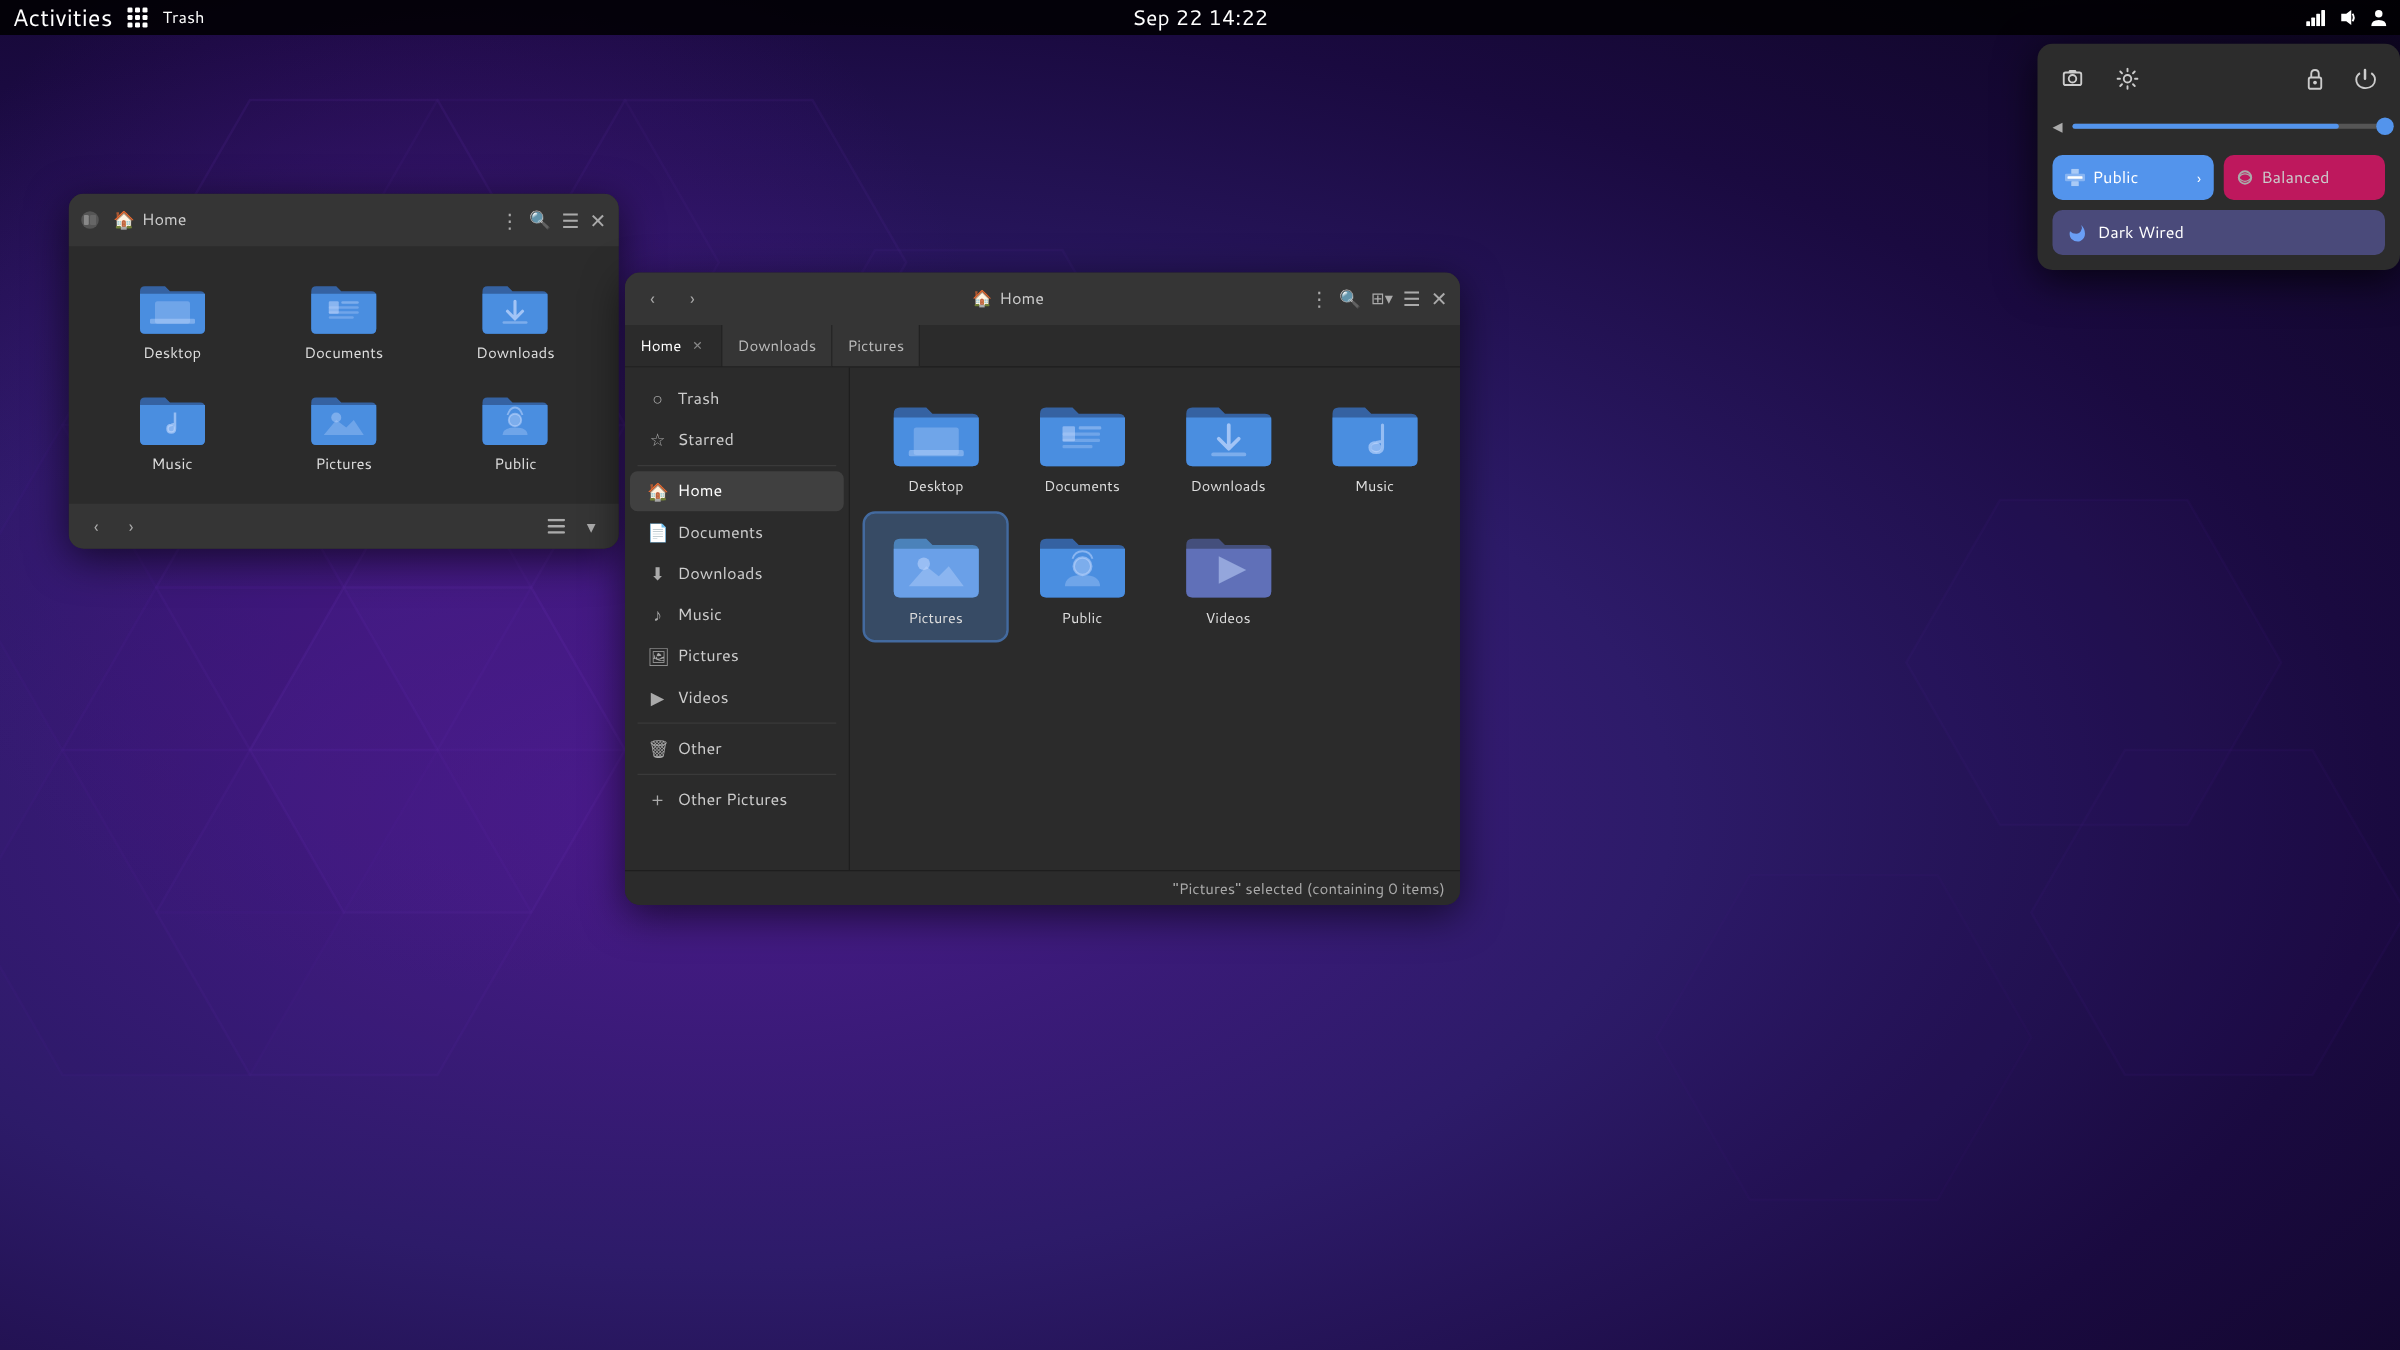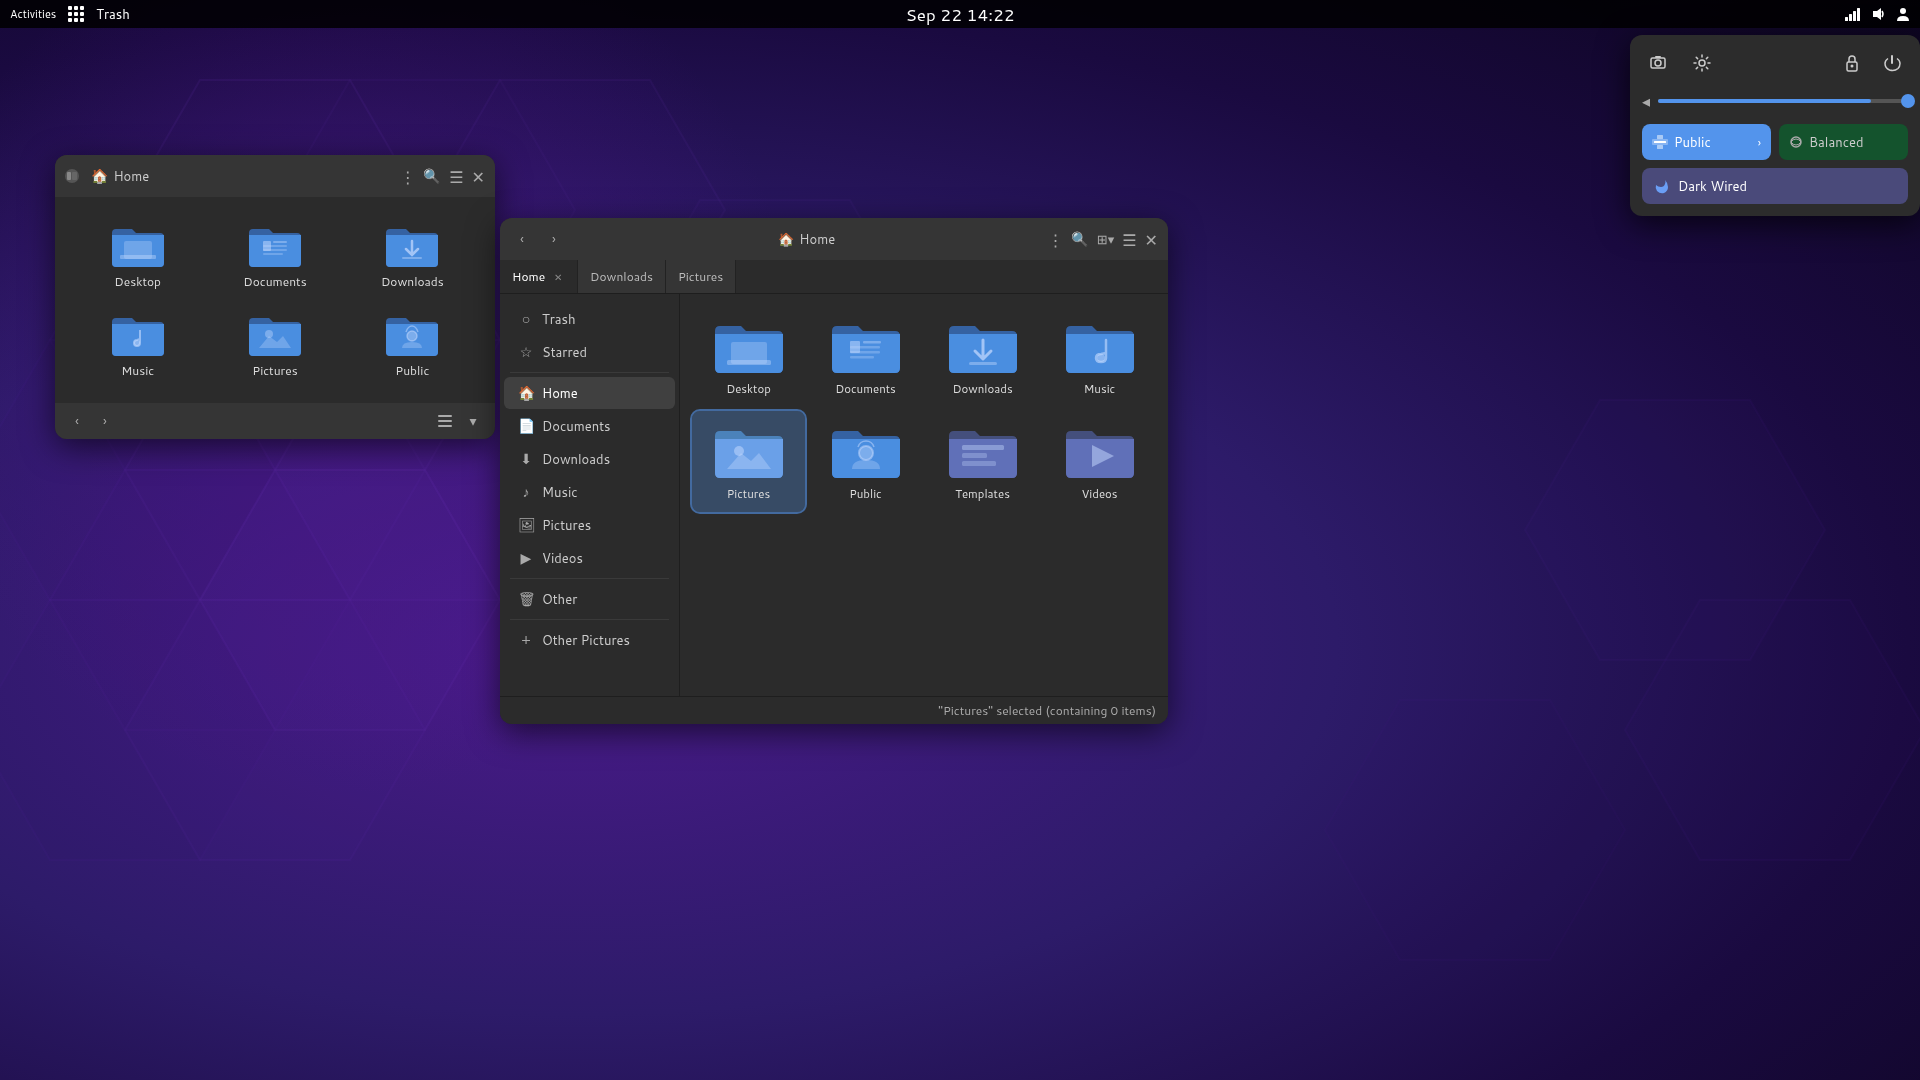--- a/index.html
+++ b/index.html
@@ -491,21 +491,21 @@
       cursor: pointer;
       font-size: 13px;
     }
 
     .sys-net-btn.active {
       background: #5394ec;
       color: white;
     }
 
     .sys-net-btn.inactive {
-      background: #14532d;
+      background: #be185d;
       color: #ccc;
     }
 
     .sys-net-btn .chevron {
       margin-left: auto;
       font-size: 12px;
     }
 
     
     .sys-darkmode-btn {
@@ -567,21 +567,21 @@
     <polygon points="700,200 850,200 925,330 850,460 700,460 625,330" fill="rgba(80,40,160,0.1)" stroke="rgba(120,60,200,0.15)" stroke-width="2"></polygon>
     <polygon points="650,400 800,400 875,530 800,660 650,660 575,530" fill="rgba(90,45,170,0.08)" stroke="rgba(120,60,200,0.12)" stroke-width="2"></polygon>
     <polygon points="1600,400 1750,400 1825,530 1750,660 1600,660 1525,530" fill="rgba(80,40,160,0.1)" stroke="rgba(100,40,180,0.15)" stroke-width="2"></polygon>
     <polygon points="1700,600 1850,600 1925,730 1850,860 1700,860 1625,730" fill="rgba(60,20,120,0.15)" stroke="rgba(100,40,180,0.15)" stroke-width="2"></polygon>
     <polygon points="1400,700 1550,700 1625,830 1550,960 1400,960 1325,830" fill="rgba(50,15,100,0.12)" stroke="rgba(80,30,150,0.15)" stroke-width="2"></polygon>
   </svg>
 </div>
 
 <div class="topbar">
   <div class="topbar-left">
-    <span style="font-size:11px; font-weight:500; cursor:pointer;">Activities</span>
+    <span style="font-size:19px; font-weight:500; cursor:pointer;">Activities</span>
     <div style="display:flex; align-items:center;">
       <div class="topbar-apps-icon">
         <span>
             <i></i>
             <i></i>
             <i></i>
           </span>
         <span>
             <i></i>
             <i></i>
@@ -881,32 +881,20 @@
             <path d="M2,15 Q2,10 7,10 L28,10 L33,15 L65,15 Q70,15 70,20 L70,52 Q70,57 65,57 L7,57 Q2,57 2,52 Z" fill="#3a7bd5" opacity="0.7"></path>
             <path d="M2,18 L70,18 L70,52 Q70,57 65,57 L7,57 Q2,57 2,52 Z" fill="#4a8ee0"></path>
             <circle cx="36" cy="32" r="7" fill="rgba(200,220,255,0.4)" stroke="rgba(200,220,255,0.5)" stroke-width="2"></circle>
             <path d="M22,48 Q22,39 36,39 Q50,39 50,48" fill="rgba(200,220,255,0.3)"></path>
             <path d="M28,26 Q30,20 36,20 Q42,20 44,26" fill="none" stroke="rgba(200,220,255,0.5)" stroke-width="1.5"></path>
           </svg>
         </div>
         <span class="fm-file-label">Public</span>
       </div>
 
-      <div class="fm-file-item">
-        <div class="folder-icon">
-          <svg viewBox="0 0 72 60" xmlns="http://www.w3.org/2000/svg">
-            <path d="M2,15 Q2,10 7,10 L28,10 L33,15 L65,15 Q70,15 70,20 L70,52 Q70,57 65,57 L7,57 Q2,57 2,52 Z" fill="#5060a0" opacity="0.7"></path>
-            <path d="M2,18 L70,18 L70,52 Q70,57 65,57 L7,57 Q2,57 2,52 Z" fill="#6070b8"></path>
-            <rect x="15" y="24" width="42" height="5" rx="1.5" fill="rgba(200,220,255,0.4)"></rect>
-            <rect x="15" y="32" width="25" height="5" rx="1.5" fill="rgba(200,220,255,0.3)"></rect>
-            <rect x="15" y="40" width="34" height="5" rx="1.5" fill="rgba(200,220,255,0.3)"></rect>
-          </svg>
-        </div>
-        <span class="fm-file-label">Templates</span>
-      </div>
 
       <div class="fm-file-item">
         <div class="folder-icon">
           <svg viewBox="0 0 72 60" xmlns="http://www.w3.org/2000/svg">
             <path d="M2,15 Q2,10 7,10 L28,10 L33,15 L65,15 Q70,15 70,20 L70,52 Q70,57 65,57 L7,57 Q2,57 2,52 Z" fill="#5060a0" opacity="0.7"></path>
             <path d="M2,18 L70,18 L70,52 Q70,57 65,57 L7,57 Q2,57 2,52 Z" fill="#6070b8"></path>
             <polygon points="28,24 28,46 50,35" fill="rgba(200,220,255,0.5)"></polygon>
           </svg>
         </div>
         <span class="fm-file-label">Videos</span>

